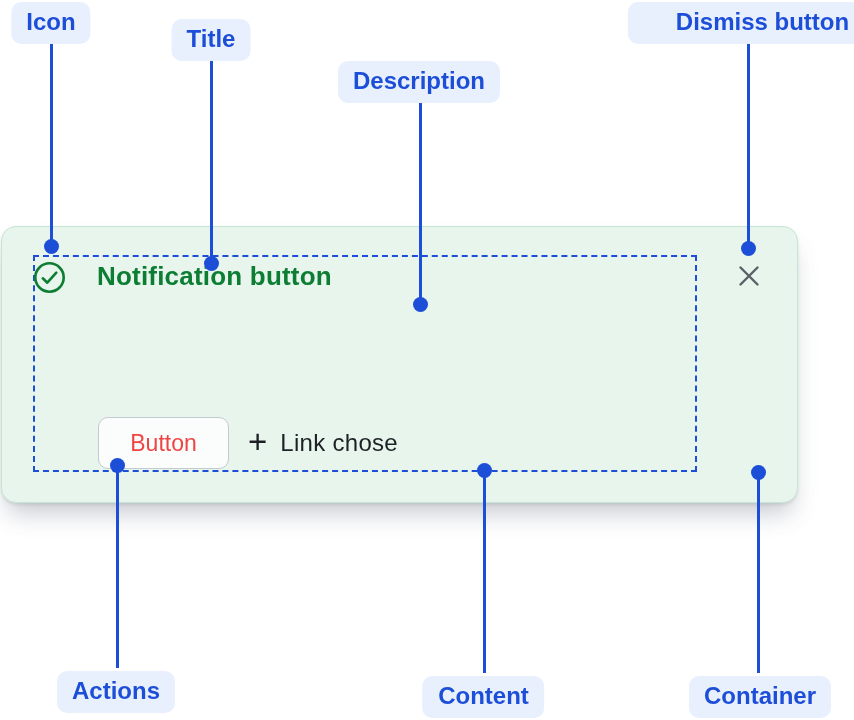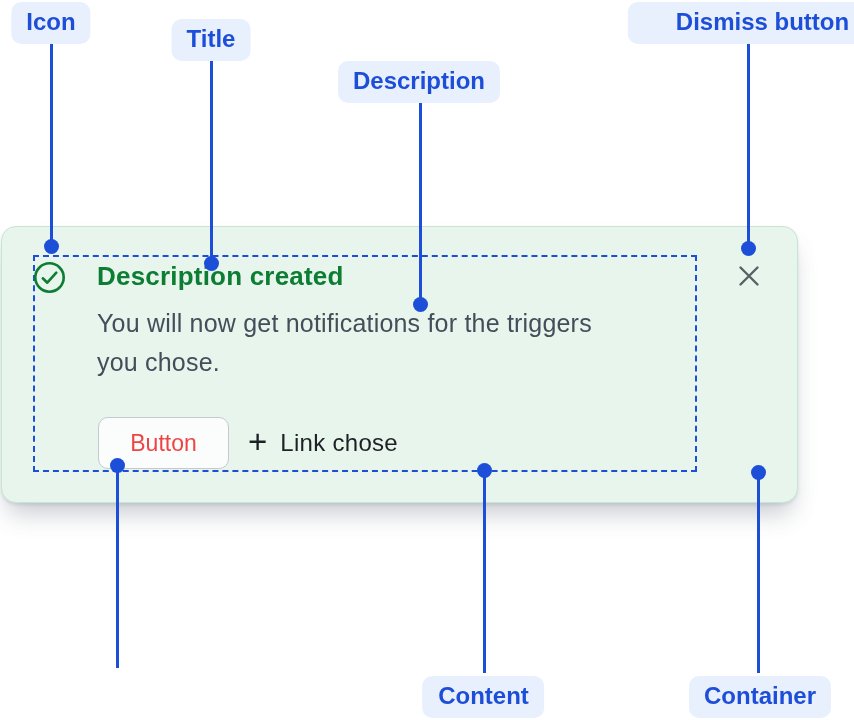--- a/index.html
+++ b/index.html
@@ -137,26 +137,22 @@
 
     <div class="content-region"></div>
 
     <span class="status-icon">
       <svg width="33" height="33" viewBox="0 0 33 33">
         <circle cx="16.5" cy="16.5" r="14.2" fill="none" stroke="#0C7D33" stroke-width="2.6"></circle>
         <path d="M9.8 17.3 L14.3 21.7 L23.3 11.7" fill="none" stroke="#0C7D33" stroke-width="2.6" stroke-linecap="round" stroke-linejoin="round"></path>
       </svg>
     </span>
 
-    <div class="toast-title">Description created</div>
+    <div class="toast-title">Notification button</div>
 
-    <div class="toast-desc">
-      <span>You will now get notifications for the triggers</span>
-      <span>you chose.</span>
-    </div>
 
     <button class="action-btn">Button</button>
 
     <div class="action-link">
       <span class="plus-glyph">+</span>
       <span class="link-label">Link chose</span>
     </div>
 
     <button class="dismiss-btn">
       <span>
@@ -181,16 +177,17 @@
   <div class="cdot" style="left:420px; top:304px;"></div>
   <div class="cdot" style="left:748px; top:248px;"></div>
   <div class="cdot" style="left:117px; top:465px;"></div>
   <div class="cdot" style="left:484px; top:470px;"></div>
   <div class="cdot" style="left:758px; top:472px;"></div>
 
   <div class="pill" style="left:51px;  top:2px;">Icon</div>
   <div class="pill" style="left:419px; top:61px;">Description</div>
   <div class="pill" style="left:211px; top:19px;">Title</div>
   <div class="pill" style="left:746px; top:2px;padding-left:48px;">Dismiss button</div>
+  <div class="pill" style="left:116px; top:671px;">Actions</div>
   <div class="pill" style="left:483px; top:676px;padding-left:16px;">Content</div>
   <div class="pill" style="left:760px; top:676px;">Container</div>
 
 </div>
 
 </body></html>

